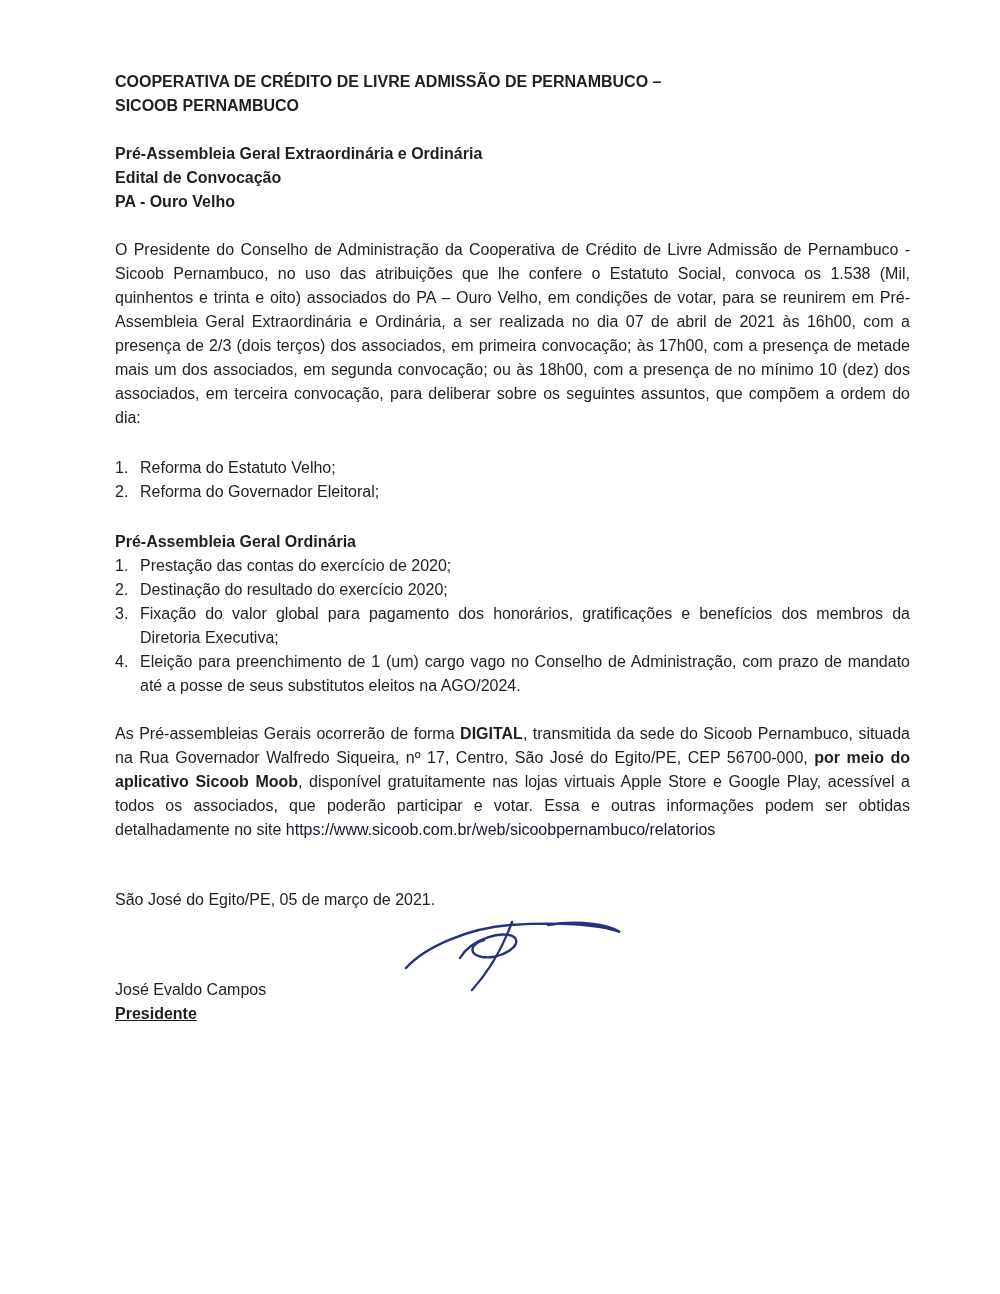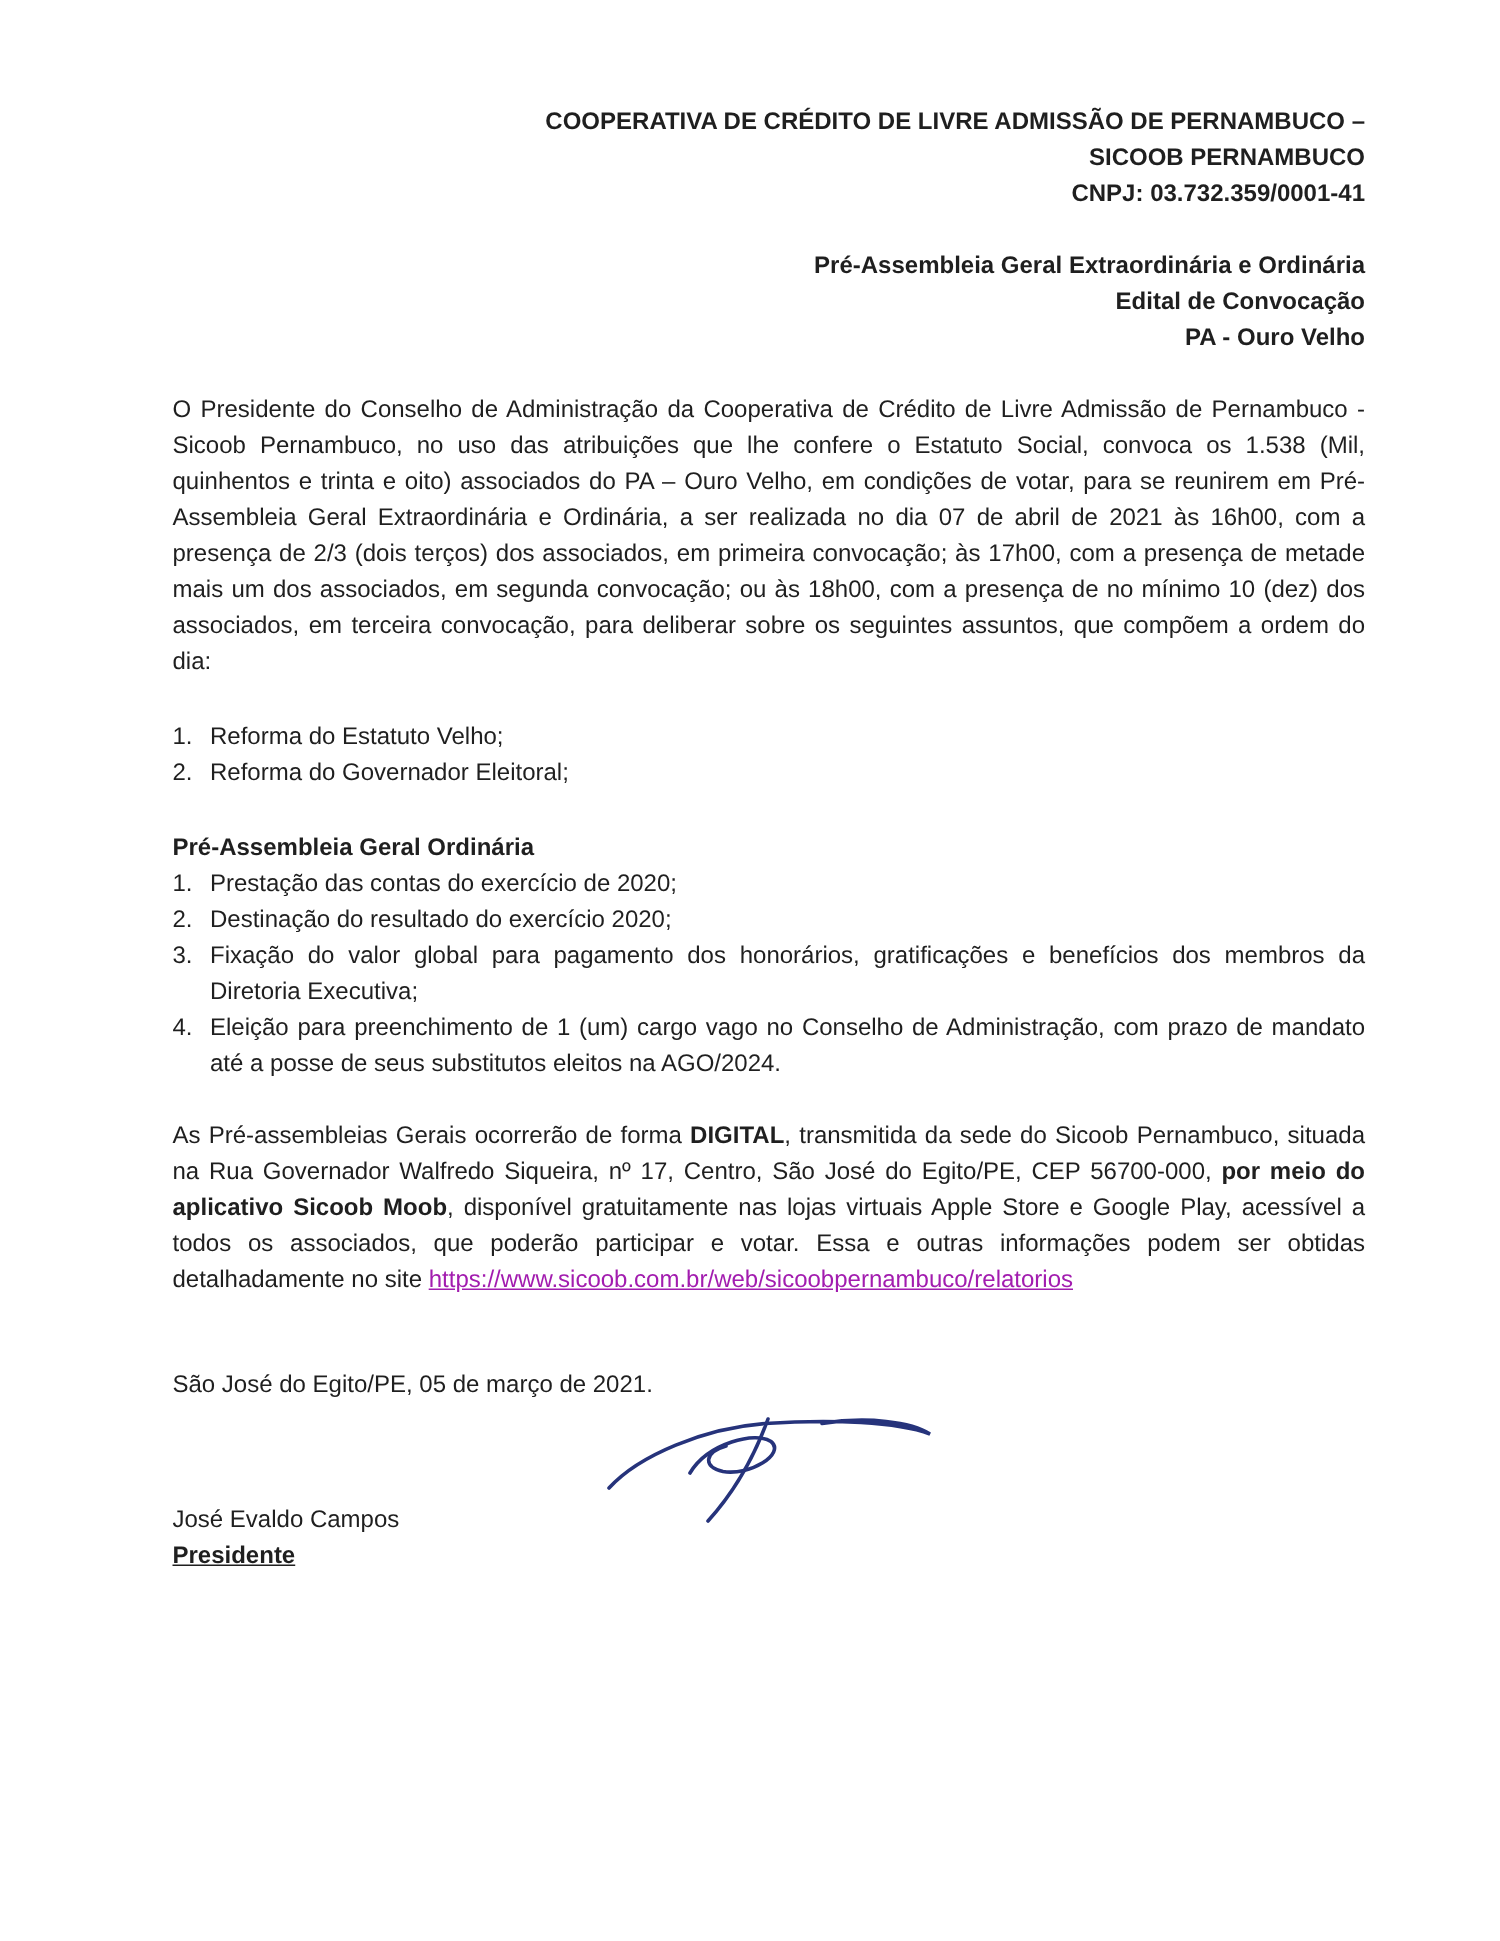--- a/index.html
+++ b/index.html
@@ -13,38 +13,37 @@
     box-sizing: border-box;
     padding: 70px 90px 30px 115px;
     background: #ffffff;
     font-family: "Liberation Sans", "DejaVu Sans", sans-serif;
     font-size: 16px;
     line-height: 24px;
     color: #1f1f1f;
     overflow: hidden;
     position: relative;
   }
-  .center { text-align: right; }
+  .center { text-align: left; }
   .bold   { font-weight: bold; }
   .justify{ text-align: justify; }
 
   .org-header { margin-bottom: 24px; }
   .doc-title  { margin-bottom: 6px; }
 
   .para { margin: 24px 0 0 0; }
 
   .section { margin-top: 26px; }
   .section-heading { font-weight: bold; }
   .list-item { display: flex; }
   .list-item .num { flex: 0 0 25px; width: 25px; }
   .list-item .item-text { flex: 1; text-align: justify; }
 
   .link {
-    color: #a21caf;
-    text-decoration: underline;
+    color: #0f172a;
     cursor: pointer;
   }
 
   .date-line {
     margin-top: 46px;
     text-align: left;
   }
 
   .signature-block {
     margin-top: 4px;
@@ -57,21 +56,20 @@
   .signature-role { font-weight: bold; text-decoration: underline; }
 </style>
 </head>
 <body>
 
 <div class="page">
 
   <div class="org-header center bold">
     <div>COOPERATIVA DE CRÉDITO DE LIVRE ADMISSÃO DE PERNAMBUCO –</div>
     <div>SICOOB PERNAMBUCO</div>
-    <div>CNPJ: 03.732.359/0001-41</div>
   </div>
 
   <div class="doc-title center bold">
     <div>Pré-Assembleia Geral Extraordinária e Ordinária</div>
     <div>Edital de Convocação</div>
     <div>PA - Ouro Velho</div>
   </div>
 
   <p class="para justify">O Presidente do Conselho de Administração da Cooperativa de Crédito de Livre Admissão de Pernambuco - Sicoob Pernambuco, no uso das atribuições que lhe confere o Estatuto Social, convoca os 1.538 (Mil, quinhentos e trinta e oito) associados do PA – Ouro Velho, em condições de votar, para se reunirem em Pré-Assembleia Geral Extraordinária e Ordinária, a ser realizada no dia 07 de abril de 2021 às 16h00, com a presença de 2/3 (dois terços) dos associados, em primeira convocação; às 17h00, com a presença de metade mais um dos associados, em segunda convocação; ou às 18h00, com a presença de no mínimo 10 (dez) dos associados, em terceira convocação, para deliberar sobre os seguintes assuntos, que compõem a ordem do dia:</p>
 

